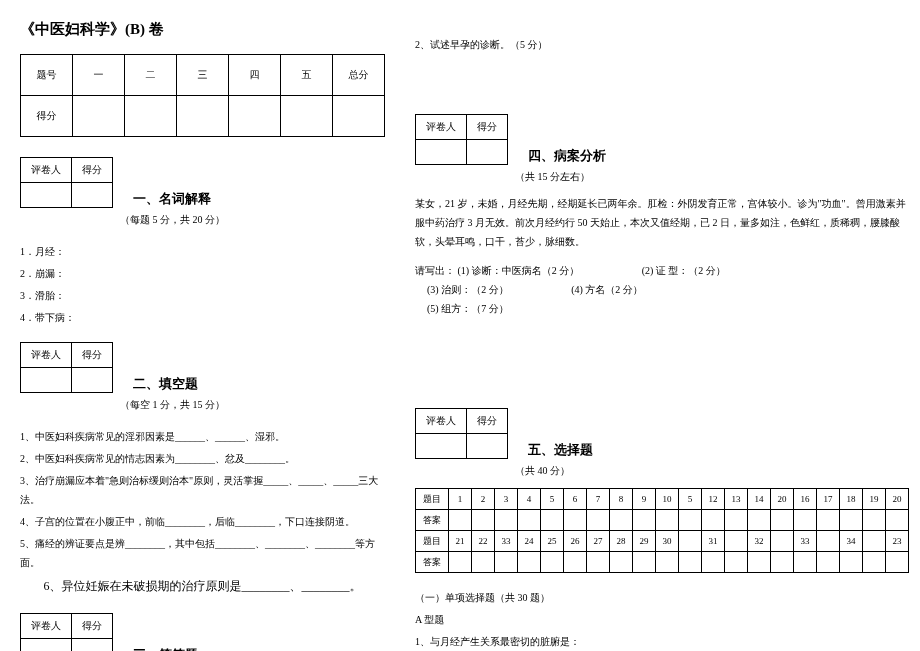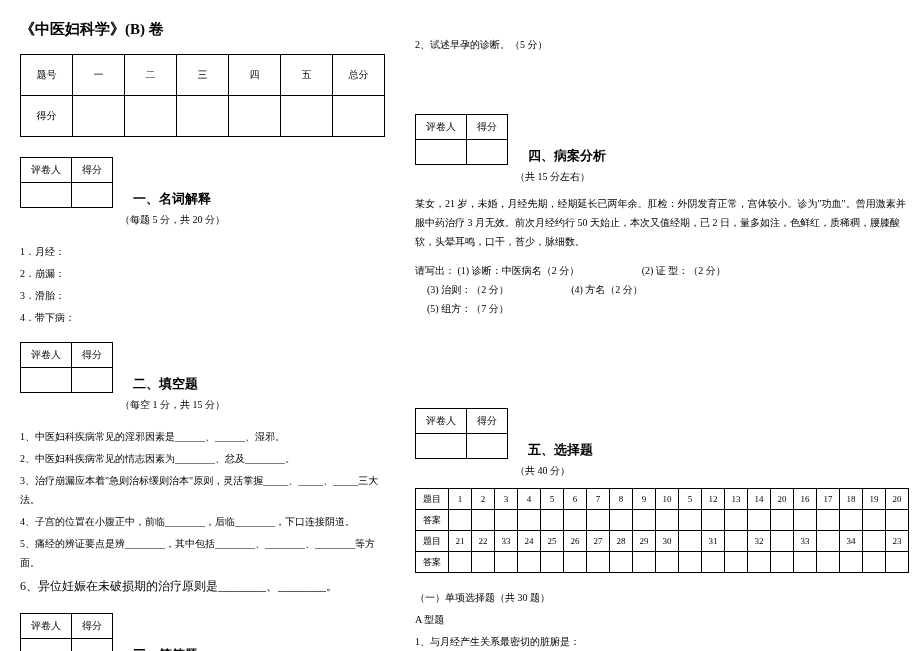--- a/index.html
+++ b/index.html
@@ -72,20 +72,21 @@
     }
     .question-list {
       margin: 15px 0;
       line-height: 1.9;
     }
     .question-item {
       margin: 3px 0;
     }
     .q6 {
       font-size: 12px;
+      text-align: center;
     }
     .answer-table {
       margin: 10px 0;
     }
     .answer-table td {
       border: 1px solid #000;
       padding: 3px 4px;
       text-align: center;
       font-size: 9px;
       min-width: 14px;

